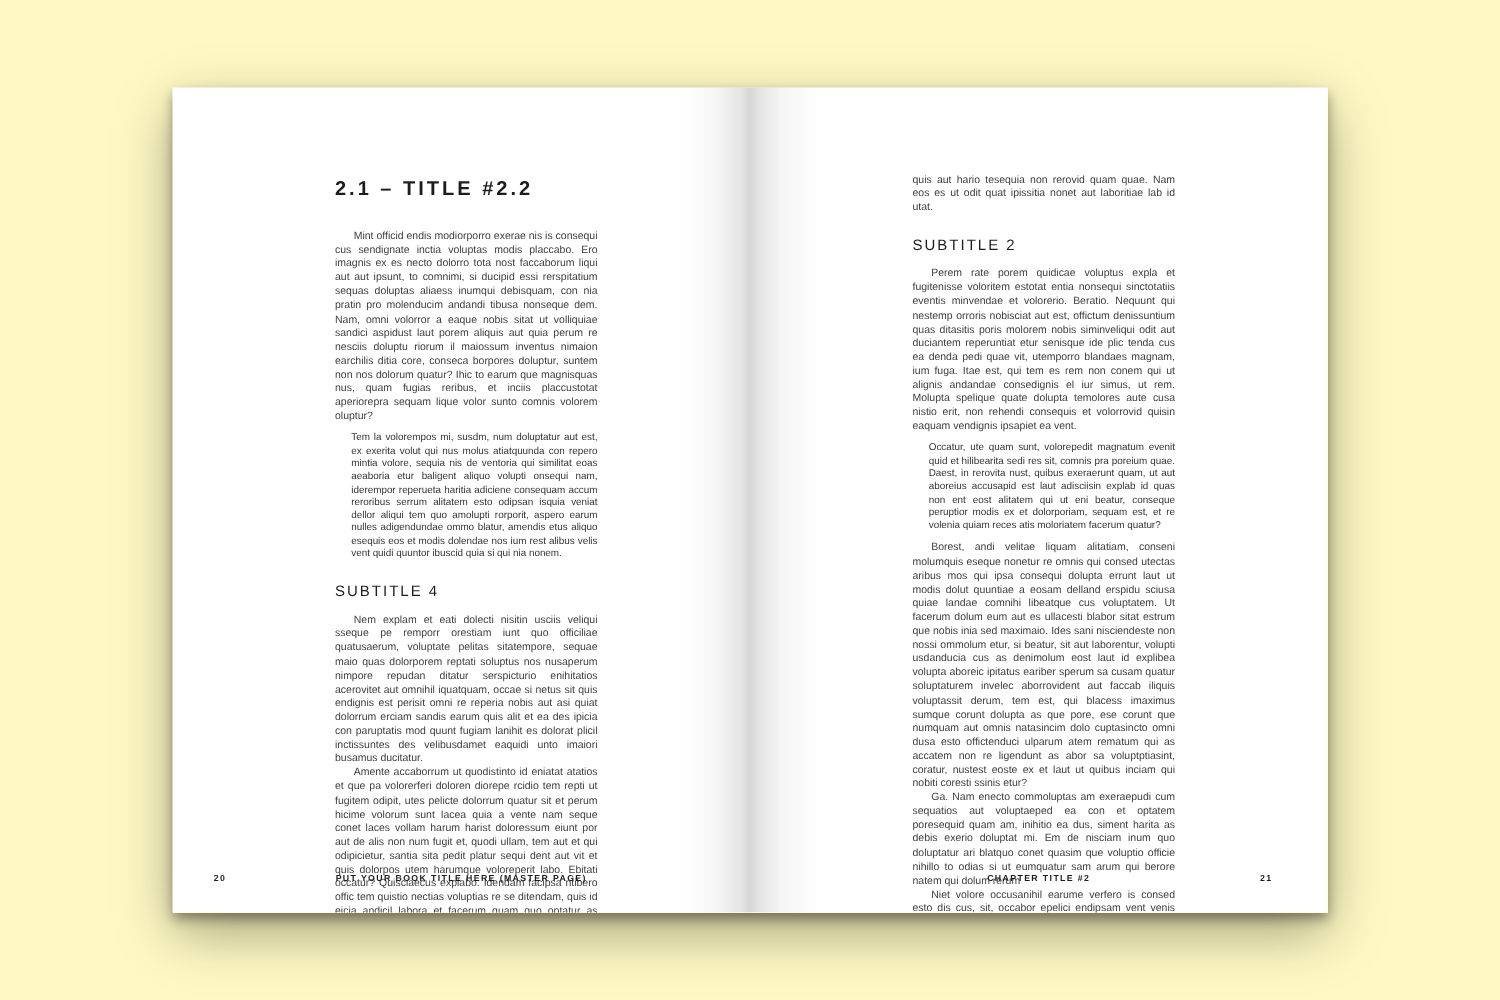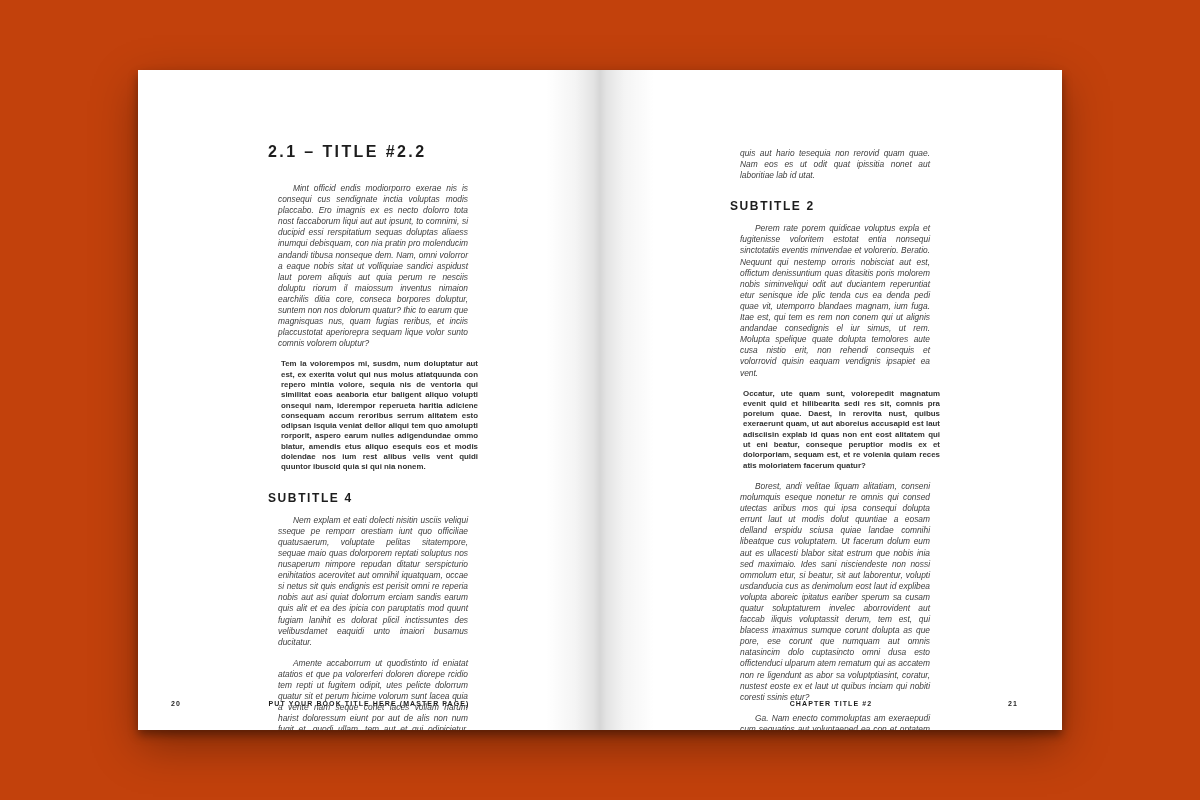--- a/index.html
+++ b/index.html
@@ -8,21 +8,21 @@
     width: 1200px;
     height: 800px;
     overflow: hidden;
     background: #2f2f2f;
     font-family: "Liberation Sans", "DejaVu Sans", sans-serif;
   }
   .stage {
     position: relative;
     width: 1200px;
     height: 800px;
-    background: #c2410c;
+    background: #fef9c3;
   }
   .spread {
     position: absolute;
     left: 138px;
     top: 70px;
     width: 924px;
     height: 660px;
     display: flex;
     box-shadow: 0 5px 9px rgba(0,0,0,0.38), 0 16px 42px rgba(0,0,0,0.34);
   }
@@ -61,38 +61,37 @@
   .chapter-title {
     font-size: 16px;
     font-weight: 700;
     letter-spacing: 2.4px;
     color: #1d1d1d;
     margin: 0 0 22px 0;
     white-space: nowrap;
   }
   .subtitle {
     font-size: 12px;
-    font-weight: 700;
+    font-weight: 400;
     letter-spacing: 1.6px;
     color: #1d1d1d;
     margin: 18px 0 10px 0;
   }
   .para {
     font-size: 8.4px;
     line-height: 11.1px;
     text-align: justify;
-    margin: 10px;
+    margin: 0;
     color: #3d3d3d;
-    font-style: italic;
   }
   .para.indent { text-indent: 15px; }
   .quote {
     font-size: 7.9px;
     line-height: 10.3px;
-    font-weight: 700;
+    font-weight: 400;
     text-align: justify;
     color: #333333;
     margin: 7px 0 7px 13px;
   }
   .footer {
     position: absolute;
     top: 630px;
     left: 0;
     width: 462px;
     height: 14px;

